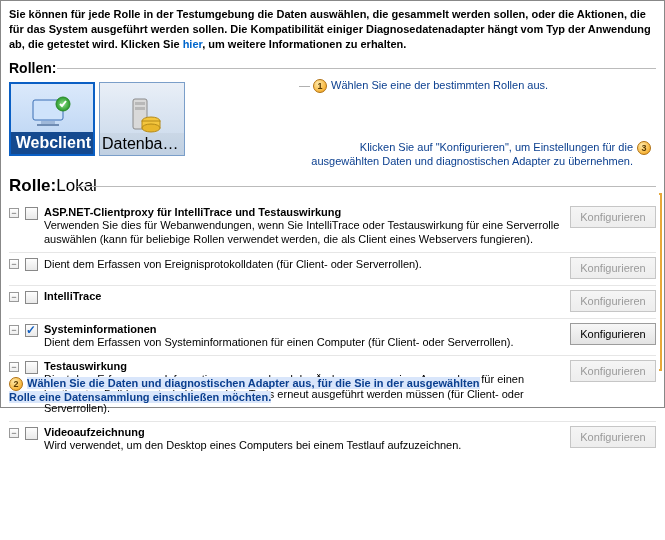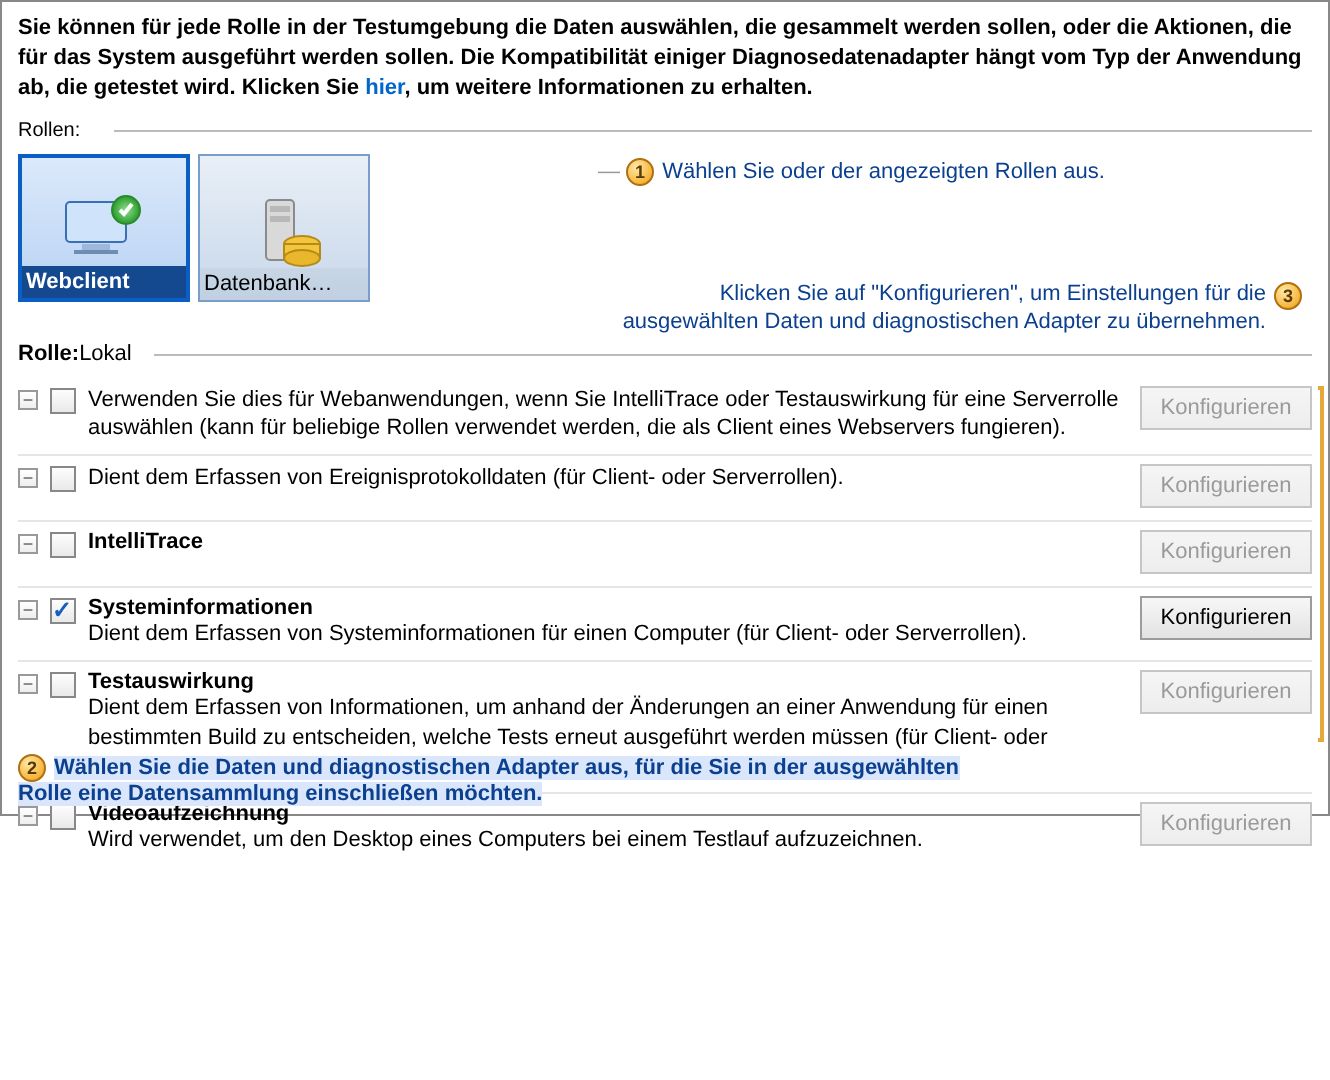--- a/index.html
+++ b/index.html
@@ -22,22 +22,22 @@
     position: relative;
   }
   .intro {
     font-size: 11px;
     line-height: 1.35;
     font-weight: bold;
   }
   .intro .link { color: #0066cc; font-weight: bold; cursor: pointer; }
   .section-heading {
     margin-top: 8px;
-    font-weight: normal;
-    font-size: 10px;
+    font-weight: bold;
+    font-size: 14px;
     position: relative;
   }
   .section-heading::after {
     content: "";
     position: absolute;
     left: 48px;
     right: 0;
     top: 50%;
     border-top: 1px solid #bbb;
   }
@@ -66,22 +66,22 @@
   .role-icon {
     width: 46px;
     height: 38px;
     margin-top: 4px;
     display: flex;
     align-items: center;
     justify-content: center;
   }
   .role-caption {
     width: 100%;
-    text-align: left;
-    font-size: 11px;
+    text-align: right;
+    font-size: 16px;
     background: rgba(0,0,0,0.03);
     padding: 2px 2px;
     white-space: nowrap;
     overflow: hidden;
     text-overflow: ellipsis;
   }
   .role-tile.selected .role-caption {
     background: #14498f;
     color: #fff;
     font-weight: bold;
@@ -114,21 +114,21 @@
   .callout.c2 .hl {
     background: #d9e6fb;
     display: inline;
     font-weight: bold;
     color: #0b3f8f;
     margin-top: 10px;
   }
 
   .role-sub-heading {
     margin-top: 20px;
-    font-size: 11px;
+    font-size: 17px;
     position: relative;
     padding-right: 4px;
   }
   .role-sub-heading .lbl { font-weight: bold; }
   .role-sub-heading::after {
     content: "";
     position: absolute;
     left: 68px;
     right: 0;
     top: 50%;
@@ -250,37 +250,38 @@
             <rect x="23" y="26" width="18" height="7" fill="#f4c63e" stroke="#b58a18"></rect>
             <ellipse cx="32" cy="33" rx="9" ry="4" fill="#e9b72c" stroke="#b58a18"></ellipse>
           </svg>
         </div>
         <div class="role-caption">Datenbank…</div>
       </div>
     </div>
 
   <div class="callout c1">
     <span class="lead">—</span>
-    <span class="num">1</span><span>Wählen Sie oder der angezeigten Rollen aus.</span>
+    <span class="num">1</span><span>Wählen Sie eine der bestimmten Rollen aus.</span>
   </div>
 
   <div class="callout c3">
     <span class="num">3</span>
     <span>Klicken Sie auf "Konfigurieren", um Einstellungen für die ausgewählten Daten und diagnostischen Adapter zu übernehmen.</span>
   </div>
 
   <div class="role-sub-heading">
     <span class="lbl">Rolle:</span><span>Lokal</span>
   </div>
 
   <div class="adapter-list" id="adapter-list">
       <div class="adapter">
         <div class="collapse">−</div>
         <div class="chk"></div>
         <div class="body">
+          <div class="title">ASP.NET-Clientproxy für IntelliTrace und Testauswirkung</div>
           <div class="desc">Verwenden Sie dies für Webanwendungen, wenn Sie IntelliTrace oder Testauswirkung für eine Serverrolle auswählen (kann für beliebige Rollen verwendet werden, die als Client eines Webservers fungieren).</div>
         </div>
         <button class="cfg-btn" aria-disabled="true" disabled="">Konfigurieren</button>
       </div>
       <div class="adapter">
         <div class="collapse">−</div>
         <div class="chk"></div>
         <div class="body">
           <div class="desc">Dient dem Erfassen von Ereignisprotokolldaten (für Client- oder Serverrollen).</div>
         </div>

